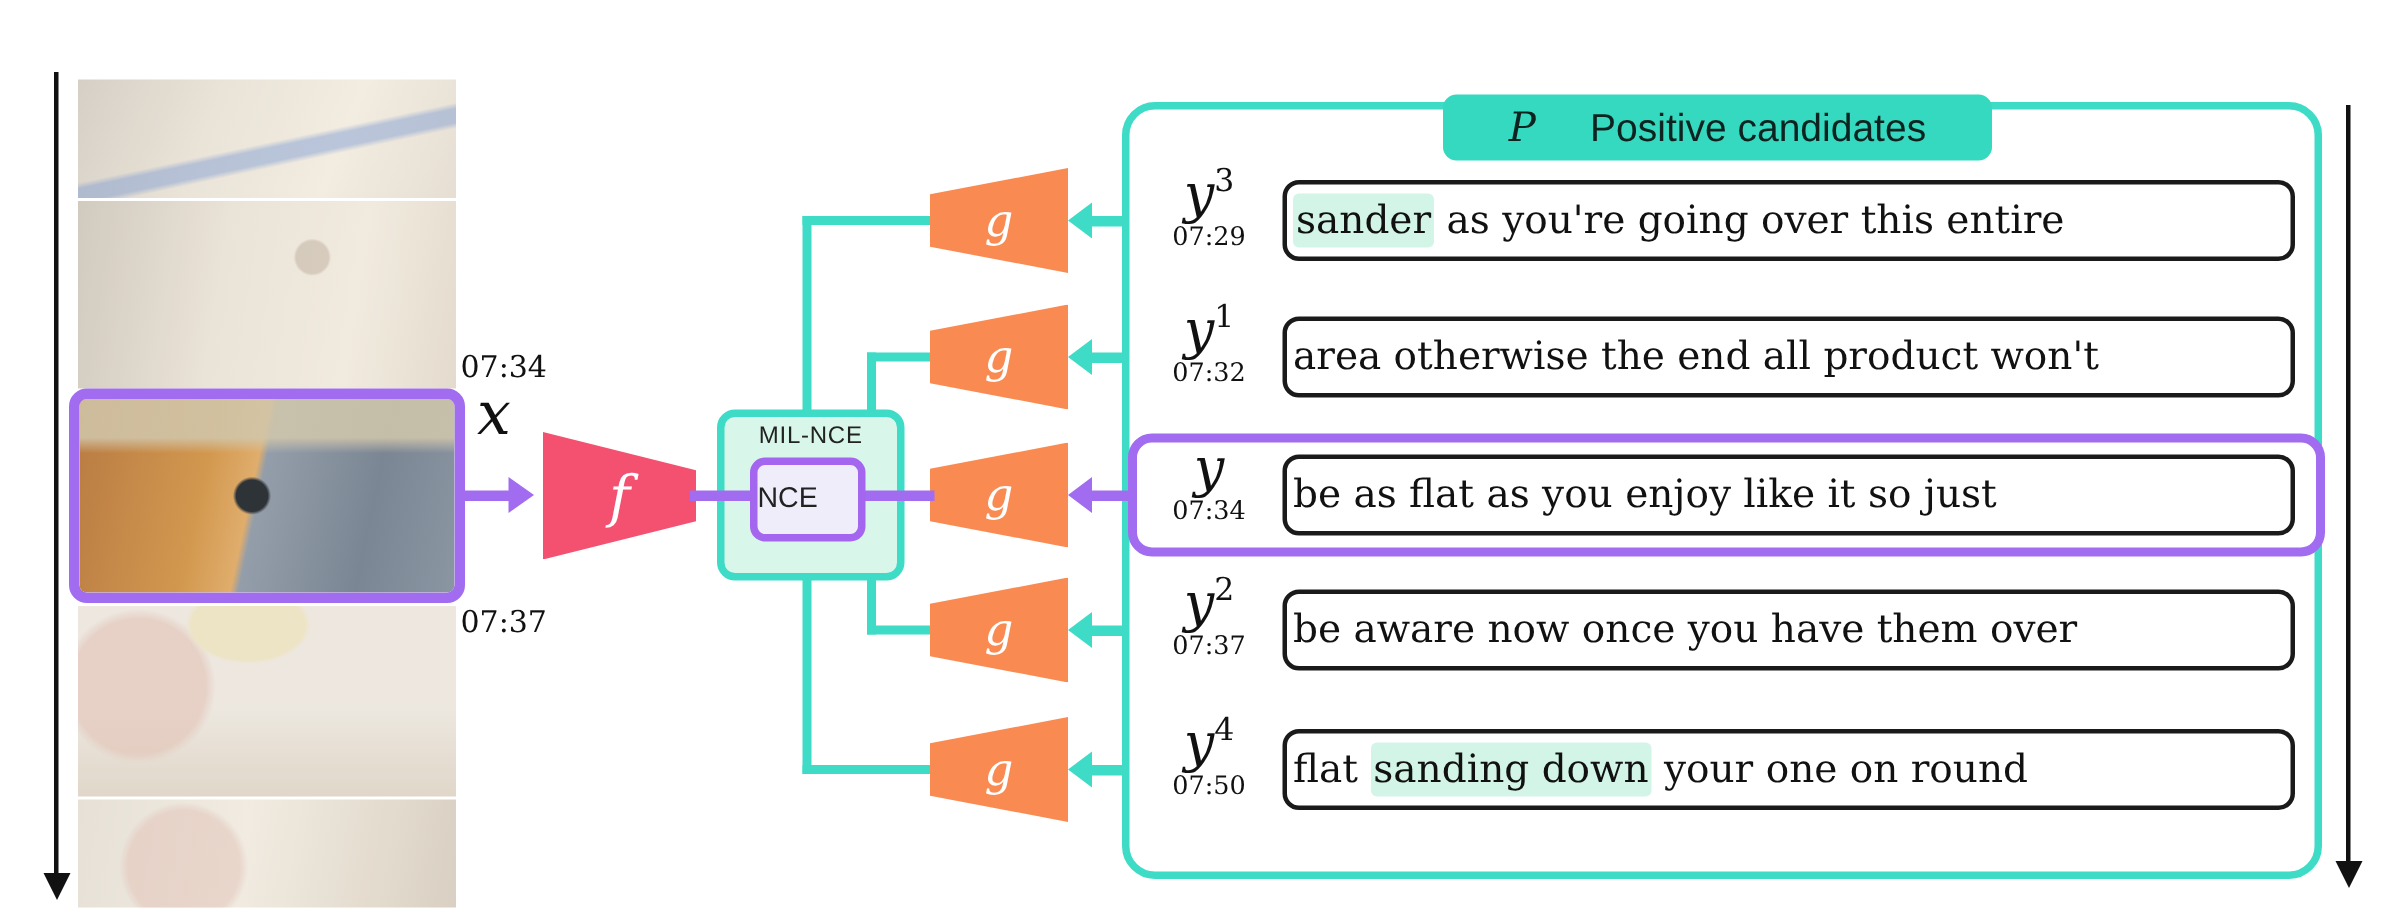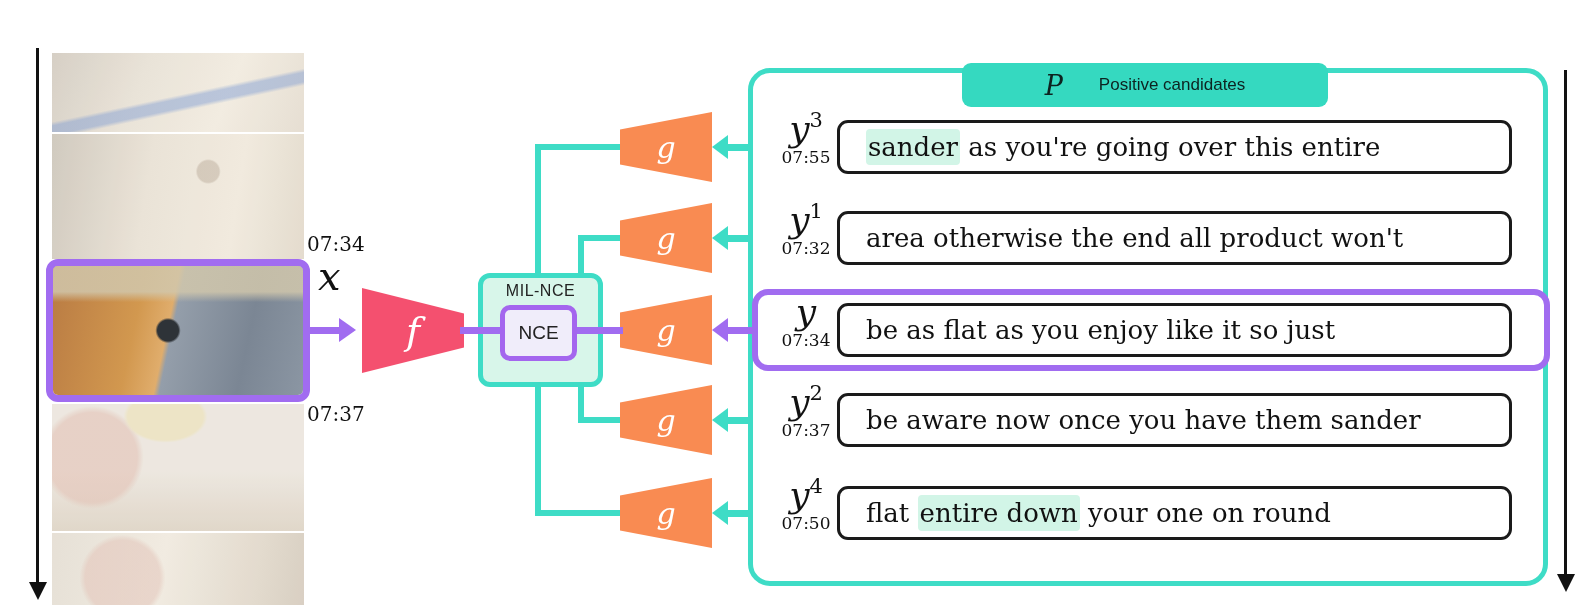--- a/index.html
+++ b/index.html
@@ -64,42 +64,42 @@
 
   
   .conn { position:absolute; background:#3edcc6; }
   .milnce { position:absolute; left:478px; top:273px; width:125px; height:114px;
             background:#d8f6ea; border:5px solid #3edcc6; border-radius:12px; z-index:2; }
   .milnce-title { position:absolute; top:4px; width:100%; text-align:center;
             font-size:16px; letter-spacing:.5px; color:#222; }
   .pline { position:absolute; background:#a16cf0; z-index:3; }
   .nce { position:absolute; left:500px; top:305px; width:77px; height:56px;
          background:#f0edfa; border:5px solid #a466ee; border-radius:10px; z-index:4;
-         display:flex; align-items:center; justify-content:center; font-size:19px; color:#222; }
+         display:flex; align-items:center; justify-content:flex-start; font-size:19px; color:#222; }
 
   
   .panel { position:absolute; left:748px; top:68px; width:800px; height:518px;
            background:#fff; border:5px solid #3edcc6; border-radius:22px; z-index:1; }
   .badge { position:absolute; left:962px; top:63px; width:366px; height:44px;
            background:#35d9c0; border-radius:9px; z-index:5;
            display:flex; align-items:center; justify-content:center; gap:12px; }
   .badge .scriptP { font-family:"DejaVu Serif", serif; font-style:italic; font-size:27px; color:#0d2320; }
-  .badge .btext { font-size:17px; color:#0d2320;margin-left:24px; }
+  .badge .btext { font-size:26px; color:#0d2320;margin-left:24px; }
 
   .sel-box { position:absolute; left:752px; top:289px; width:798px; height:82px;
              background:#fff; border:6px solid #a16cf0; border-radius:16px; z-index:2; }
 
   .cand-row { position:absolute; left:748px; width:800px; height:76px; z-index:3; }
   .ylabel { position:absolute; left:12px; top:0; width:92px; height:76px; text-align:center; color:#111; }
   .yvar { font-family:"DejaVu Serif", serif; font-style:italic; font-size:36px; line-height:1.1; }
   .yvar sup { font-family:"DejaVu Serif", serif; font-style:normal; font-size:21px; vertical-align:14px; }
   .ytime { display:block; margin-top:-2px; font-family:"DejaVu Serif", serif; font-size:17px; }
-  .sentence { position:absolute; left:89px; top:11px; width:675px; height:54px;
+  .sentence { position:absolute; left:107px; top:11px; width:675px; height:54px;
               background:#fff; border:3px solid #1a1a1a; border-radius:11px;
-              display:flex; align-items:center; padding-left:26px;
+              display:flex; align-items:center; padding-left:4px;
               font-family:"DejaVu Serif", serif; font-size:26px; color:#111; white-space:pre; }
   .sentence .hl { background:#d2f5e7; border-radius:4px; padding:3px 2px; }
 </style>
 </head>
 <body>
 
 <div class="canvas">
 
   <div class="tl-line" style="left:36px; top:48px; height:536px;"></div>
   <div class="tl-head" style="left:29px; top:582px;"></div>
@@ -185,21 +185,21 @@
   <div class="badge">
     <span class="scriptP">P</span>
     <span class="btext">Positive candidates</span>
   </div>
 
   <div class="sel-box"></div>
 
   <div class="cand-row" style="top:109px;">
     <div class="ylabel">
       <span class="yvar"><span>y</span><sup>3</sup></span>
-      <span class="ytime">07:55</span>
+      <span class="ytime">07:29</span>
     </div>
     <div class="sentence"><span class="hl">sander</span><span> as you're going over this entire</span></div>
   </div>
 
   <div class="cand-row" style="top:200px;">
     <div class="ylabel">
       <span class="yvar"><span>y</span><sup>1</sup></span>
       <span class="ytime">07:32</span>
     </div>
     <div class="sentence"><span>area otherwise the end all product won't</span></div>
@@ -211,27 +211,27 @@
       <span class="ytime">07:34</span>
     </div>
     <div class="sentence"><span>be as flat as you enjoy like it so just</span></div>
   </div>
 
   <div class="cand-row" style="top:382px;">
     <div class="ylabel">
       <span class="yvar"><span>y</span><sup>2</sup></span>
       <span class="ytime">07:37</span>
     </div>
-    <div class="sentence"><span>be aware now once you have them sander</span></div>
+    <div class="sentence"><span>be aware now once you have them over</span></div>
   </div>
 
   <div class="cand-row" style="top:475px;">
     <div class="ylabel">
       <span class="yvar"><span>y</span><sup>4</sup></span>
       <span class="ytime">07:50</span>
     </div>
-    <div class="sentence"><span>flat </span><span class="hl">entire down</span><span> your one on round</span></div>
+    <div class="sentence"><span>flat </span><span class="hl">sanding down</span><span> your one on round</span></div>
   </div>
 
   <div class="tl-line" style="left:1564px; top:70px; height:506px;"></div>
   <div class="tl-head" style="left:1557px; top:574px;"></div>
 
 </div>
 
 </body></html>

